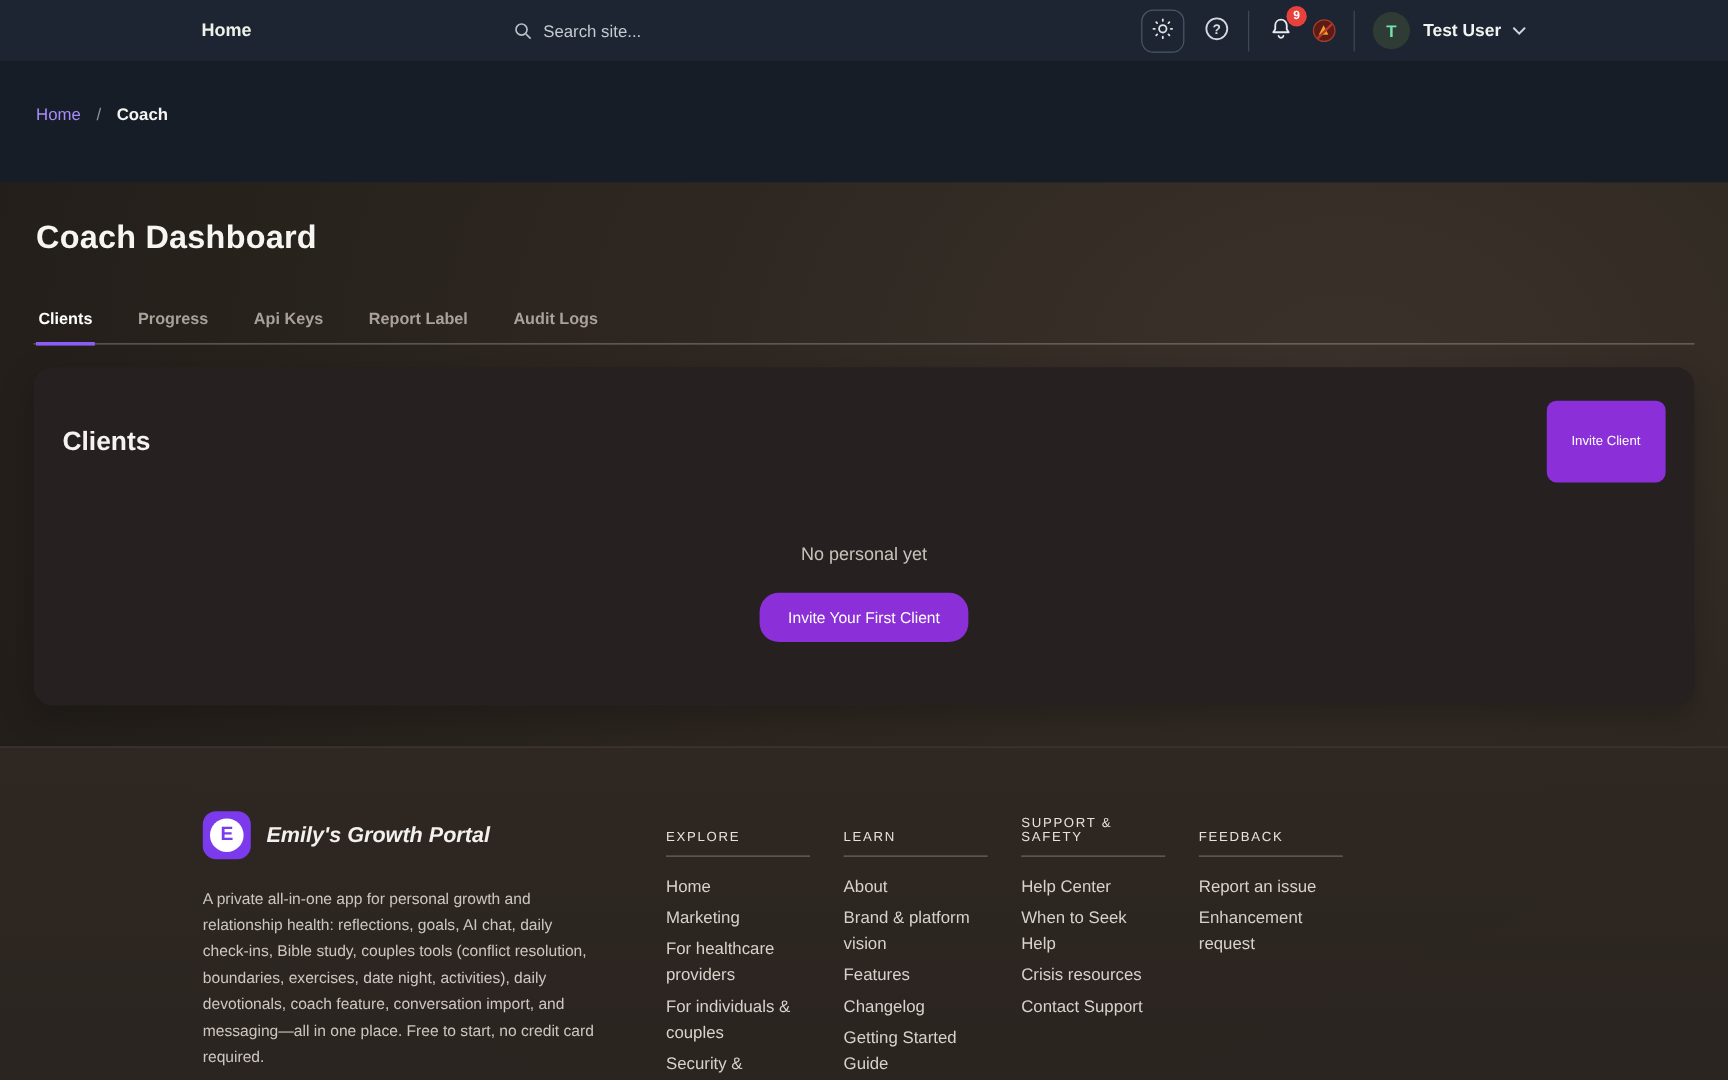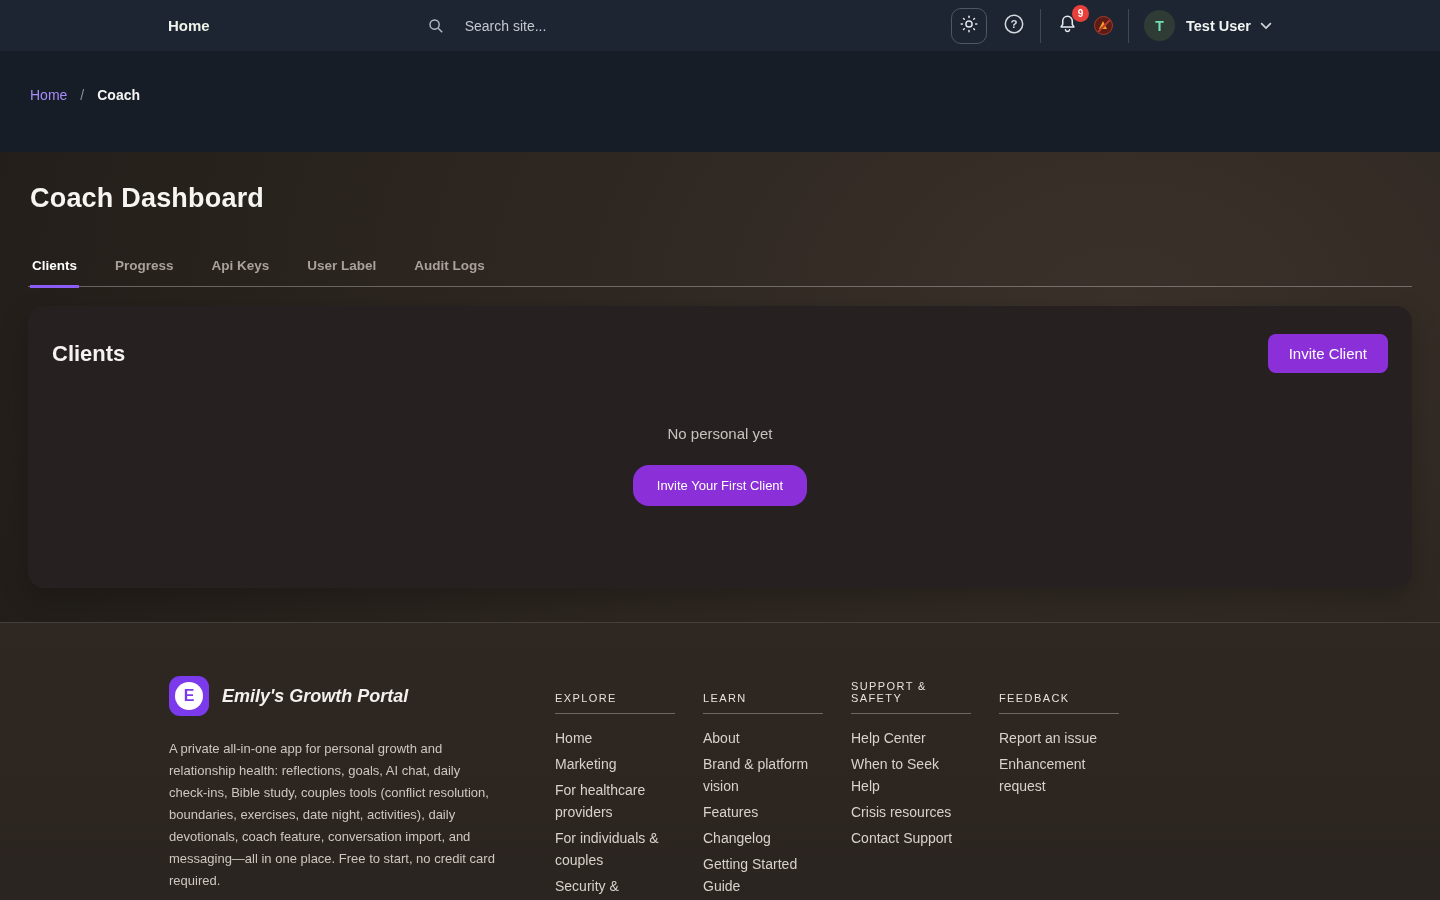--- a/index.html
+++ b/index.html
@@ -5,21 +5,21 @@
   * { margin:0; padding:0; box-sizing:border-box; }
   html,body { width:1440px; height:900px; overflow:hidden; }
   body { font-family:"Liberation Sans", sans-serif; background:#262019; }
   a { text-decoration:none; }
   button { font-family:inherit; cursor:pointer; }
 
   
   .topnav { height:51px; background:#1c2531; display:flex; align-items:center; }
   .topnav-inner { width:1104px; margin:0 auto; height:100%; display:flex; align-items:center; }
   .nav-home { font-size:15px; font-weight:700; color:#edf1e8; }
-  .nav-search { margin-left:218px; display:flex; align-items:flex-end; gap:21px; }
+  .nav-search { margin-left:218px; display:flex; align-items:flex-end; gap:9px; }
   .nav-search svg { display:block; }
   .nav-search input { background:transparent; border:none; outline:none; width:300px;
       font-size:14px; color:#e2e6ea; font-family:inherit; }
   .nav-search input::placeholder { color:#c4cad1; opacity:1; }
   .nav-right { margin-left:auto; display:flex; align-items:center; }
   .icon-btn { background:transparent; border:none; display:flex; align-items:center; justify-content:center; }
   .theme-btn { width:36px; height:36px; border:1px solid #4d5766; border-radius:10px; }
   .help-btn { margin-left:16px; }
   .nav-divider { width:1px; height:34px; background:rgba(255,255,255,0.16); margin:0 15px; }
   .bell-wrap { position:relative; }
@@ -54,21 +54,21 @@
       border-bottom:1px solid rgba(255,255,255,0.30); }
   .tab { background:none; border:none; border-bottom:3px solid transparent; margin-bottom:-2px;
       padding:0 2px 12px; font-size:13.5px; color:#a9a19a;font-weight:bold; }
   .tab.active { color:#ffffff; font-weight:700; border-bottom-color:var(--accent,#8b5cf6); }
 
   .panel { margin-top:19px; height:282px; background:#262120; border-radius:16px;
       padding:28px 24px 0; box-shadow:0 10px 28px rgba(0,0,0,0.22); }
   .panel-head { display:flex; align-items:center; justify-content:space-between; }
   .panel-title { font-size:22px; font-weight:700; color:#f5f2ef; }
   .btn-purple { background:var(--button-purple,#8b2fd9); color:#fff; border:none; border-radius:8px;
-      font-size:15px; padding:11px 21px; }
+      font-size:11px; padding:28px 21px; }
   .empty-state { margin-top:52px; text-align:center; }
   .empty-text { font-size:15px; color:#c9c2bb; }
   .empty-state .btn-purple { margin-top:23px; padding:13px 24px; font-size:13px;border-radius:16px; }
 
   
   .footer { border-top:1px solid rgba(255,255,255,0.13);
       background:linear-gradient(#2e2username722,#2a2420); background:linear-gradient(#2e2722,#2a2420);
       padding:53px 0 60px 169px; display:flex; }
   .brand { width:330px; }
   .brand-head { display:flex; align-items:center; gap:13px; }
@@ -176,21 +176,21 @@
   <h1 class="page-title">Coach Dashboard</h1>
 
   <nav class="tabs">
 
       <button class="tab active">Clients</button>
 
       <button class="tab">Progress</button>
 
       <button class="tab">Api Keys</button>
 
-      <button class="tab">User Label</button>
+      <button class="tab">Report Label</button>
 
       <button class="tab">Audit Logs</button>
     </nav>
 
   <section class="panel">
     <div class="panel-head">
       <h2 class="panel-title">Clients</h2>
       <button class="btn-purple">Invite Client</button>
     </div>
     <div class="empty-state">

